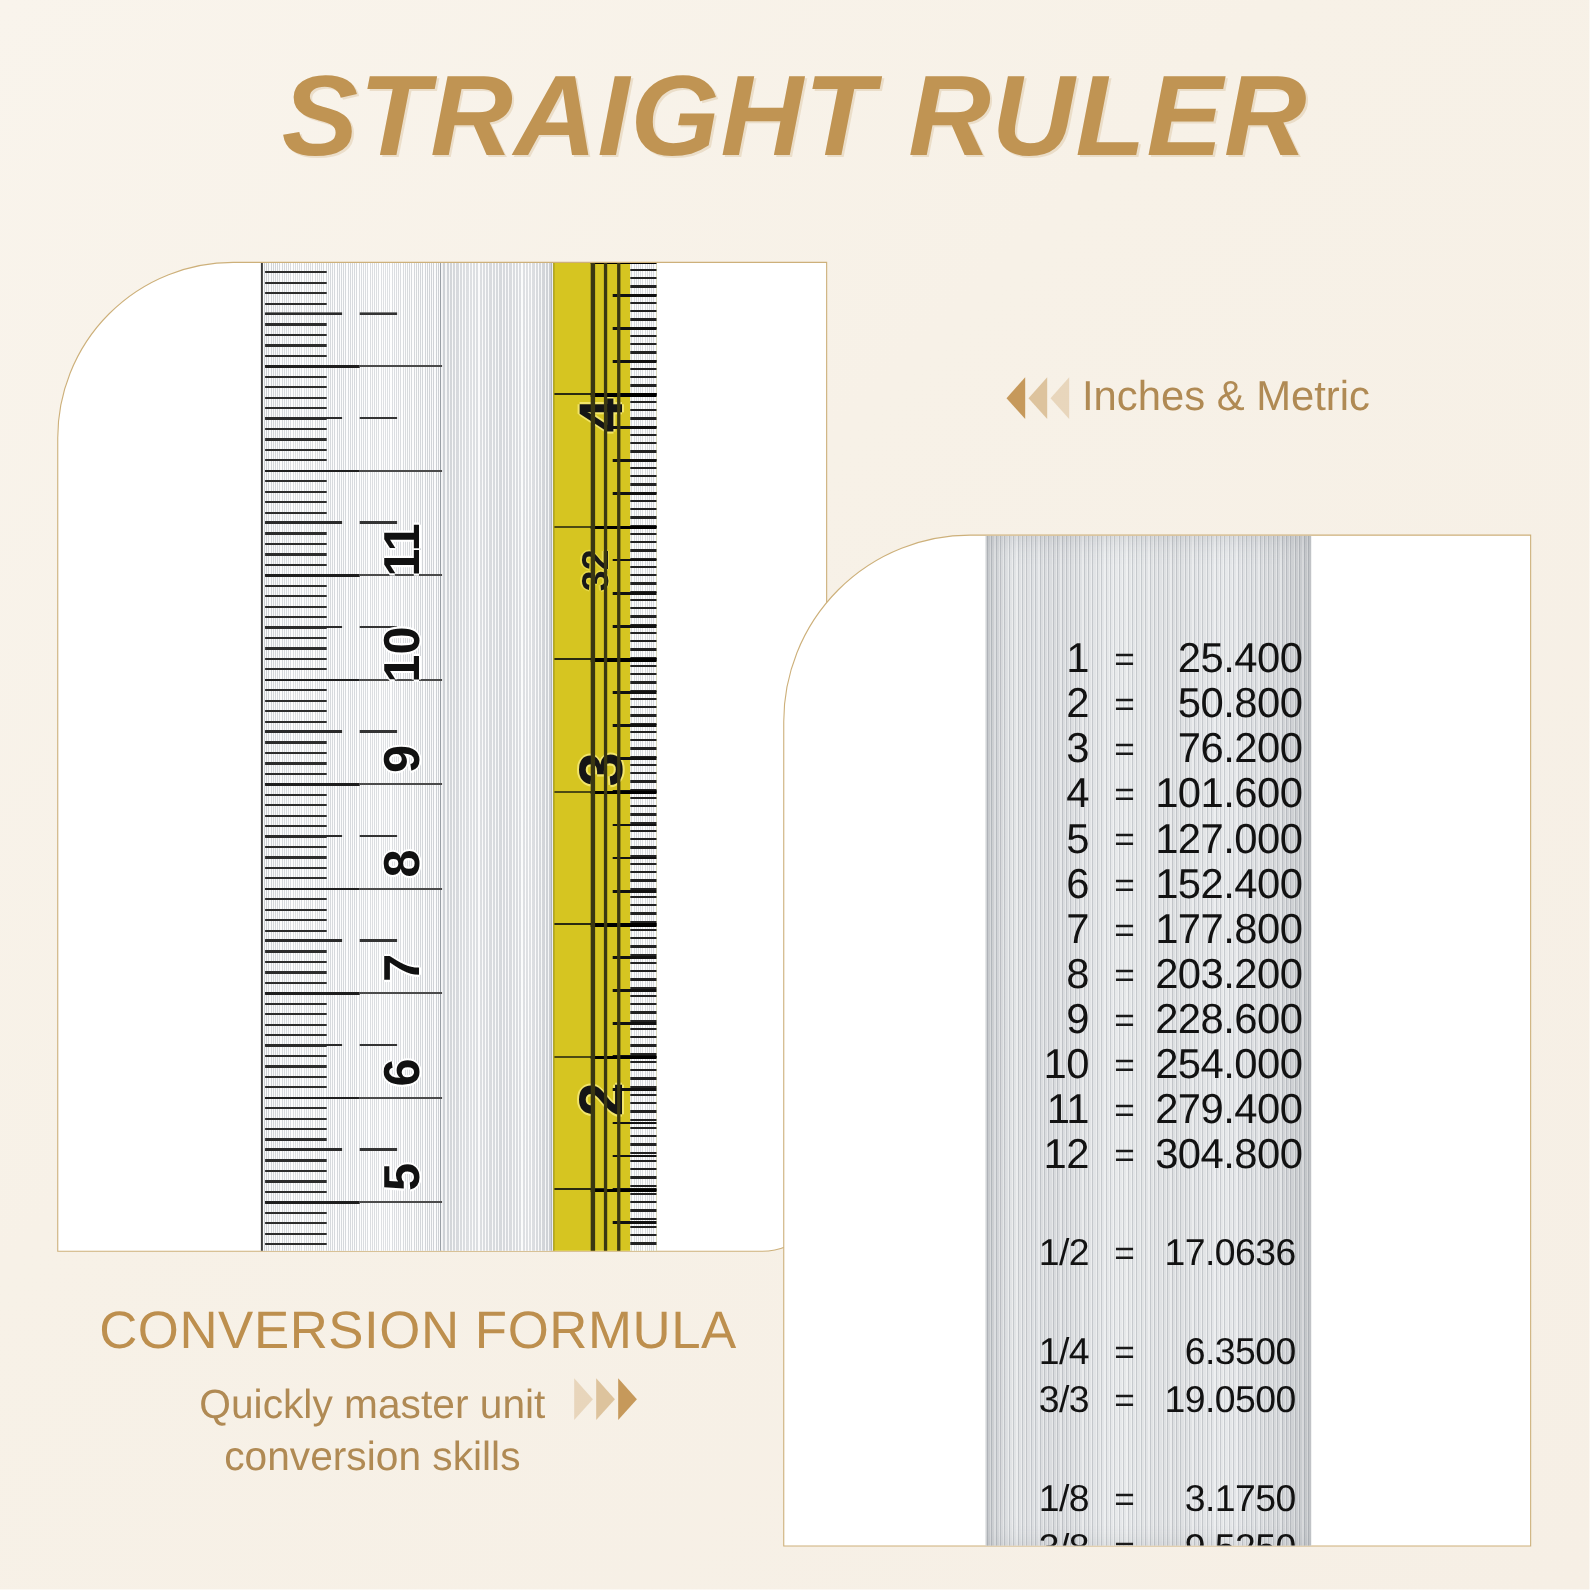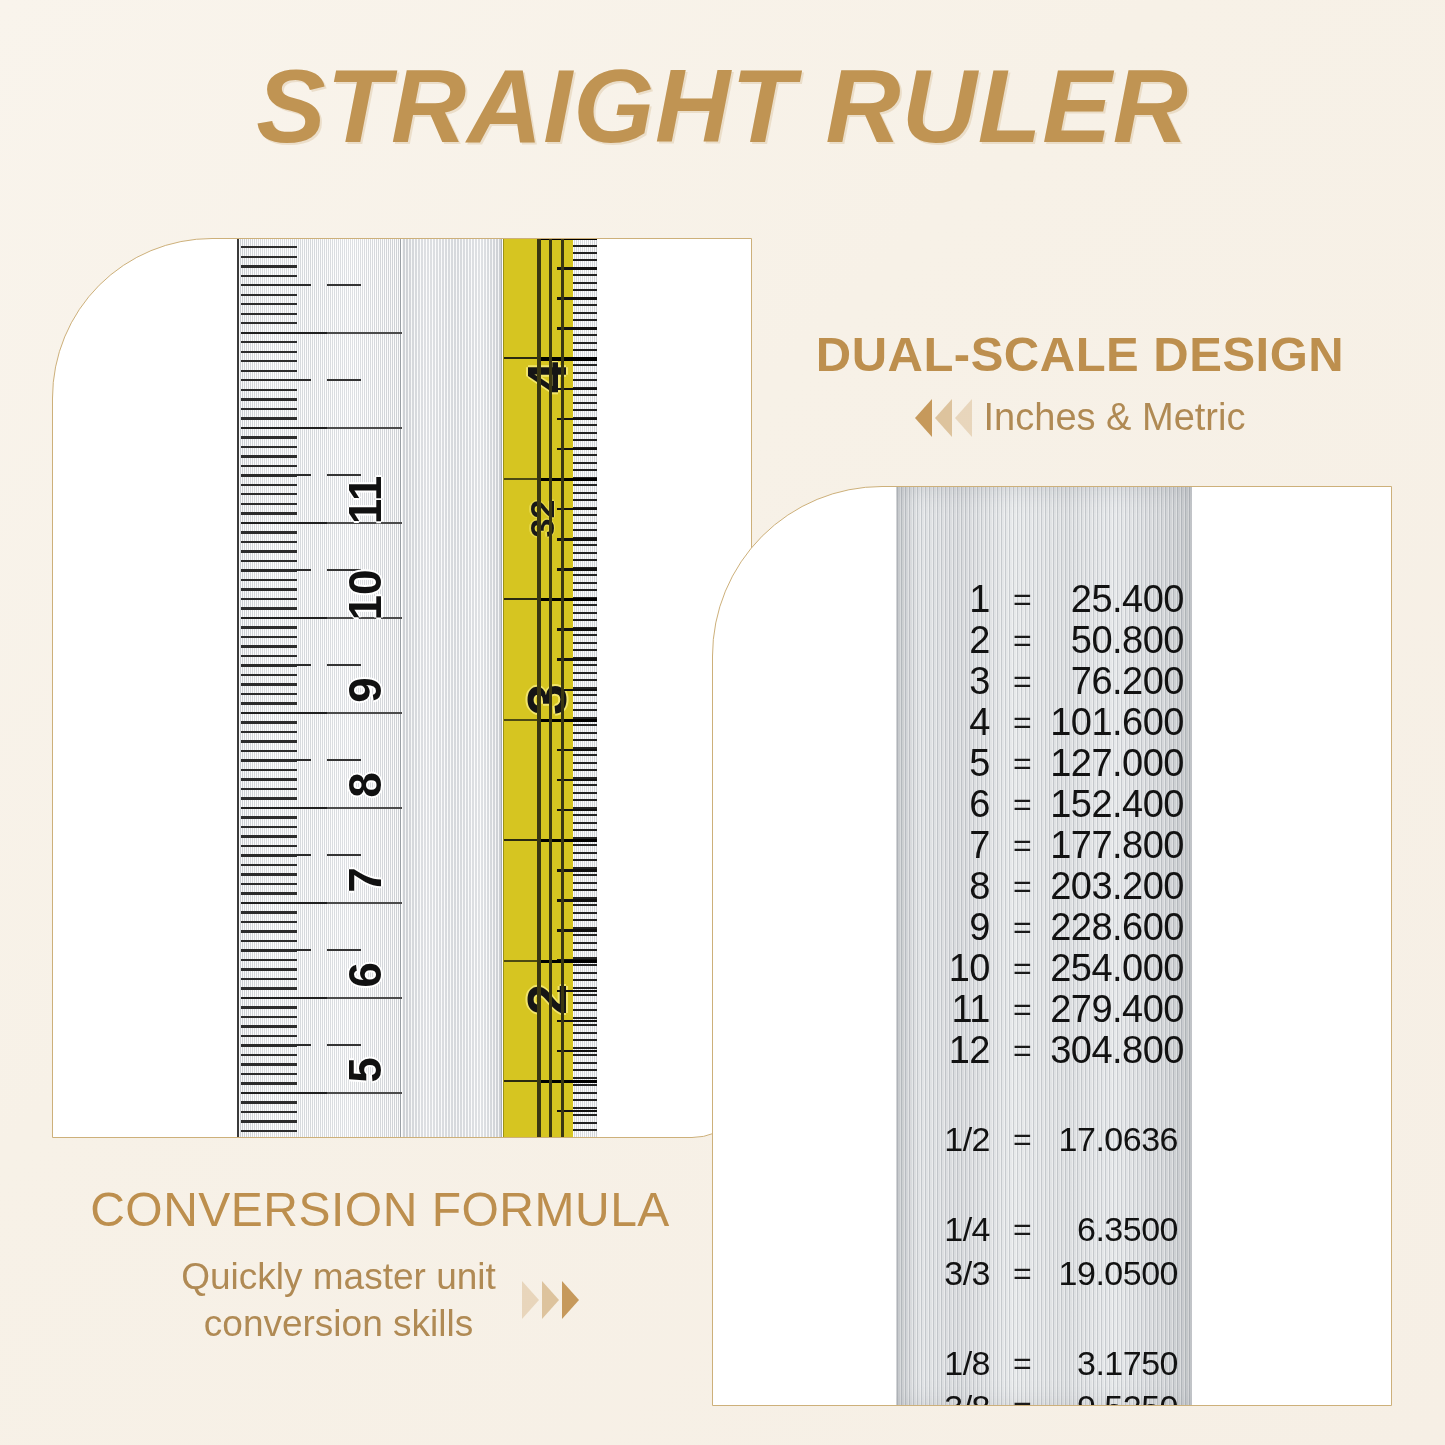--- a/index.html
+++ b/index.html
@@ -393,21 +393,21 @@
   .feature-bottom .head {
     font-size: 48px;
     font-weight: normal;
     color: #bd8f4e;
     letter-spacing: 0.5px;
     white-space: nowrap;
   }
   .feature-bottom .sub-line {
     margin-top: 16px;
     display: flex;
-    align-items: center;
+    align-items: flex-start;
     justify-content: center;
     gap: 26px;
   }
   .feature-bottom .sub {
     font-size: 37px;
     line-height: 1.28;
     color: #b08a54;
   }
 
   
@@ -569,21 +569,20 @@
         <span class="c-in">3/8</span>
         <span class="c-eq">=</span>
         <span class="c-mm">9.5250</span>
       </div>
 
     </div>
   </div>
 </div>
 
 <div class="feature-right">
-  <div class="head">DUAL-SCALE DESIGN</div>
   <div class="sub-line">
     <span class="chevrons">
       <span class="chev chev-left op-100"></span>
       <span class="chev chev-left op-55"></span>
       <span class="chev chev-left op-30"></span>
     </span>
     <span class="sub">Inches &amp; Metric</span>
   </div>
 </div>
 

